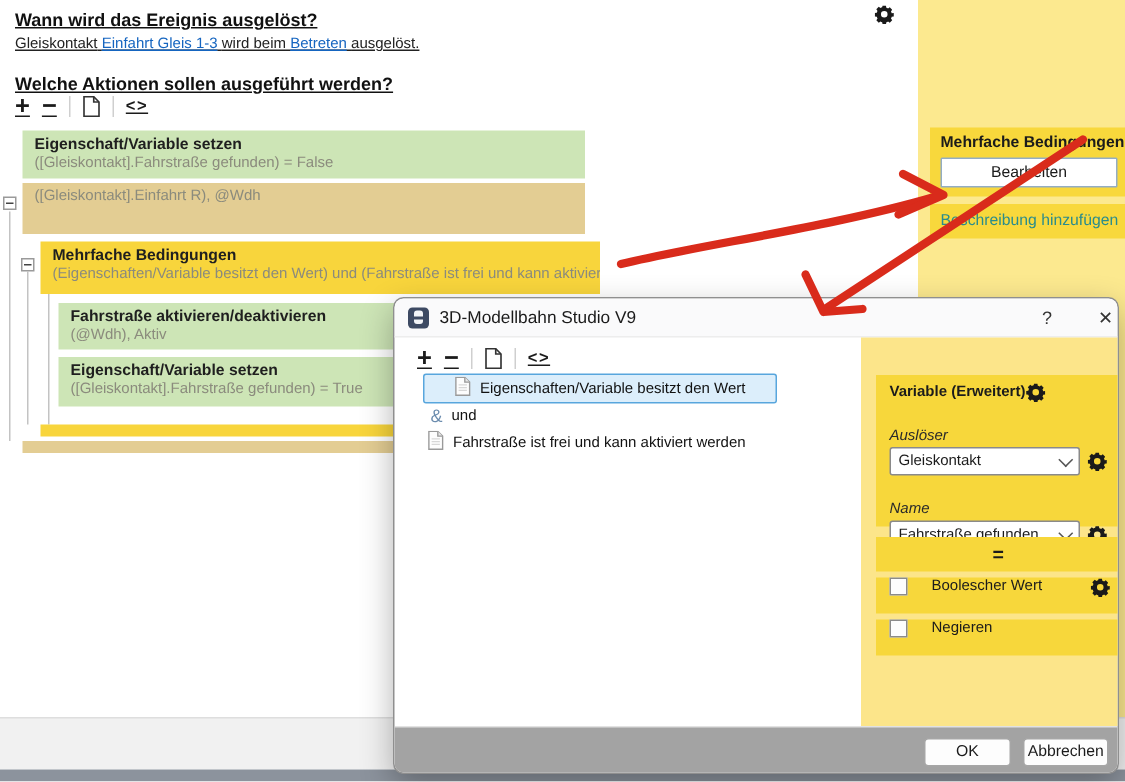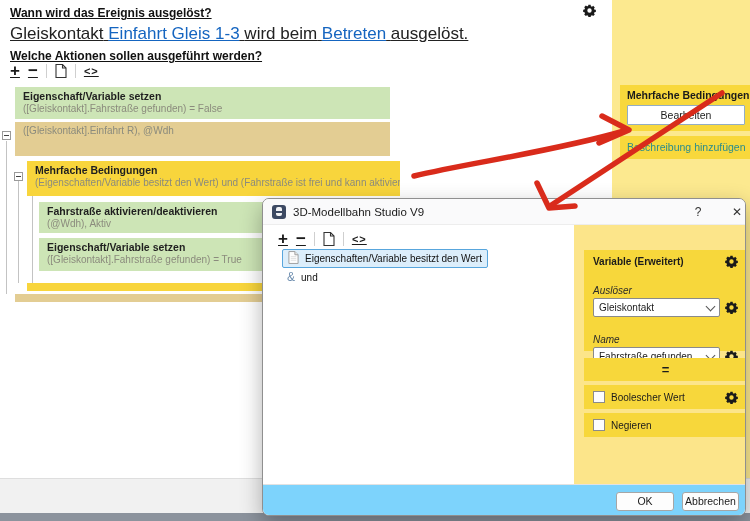--- a/index.html
+++ b/index.html
@@ -6,21 +6,21 @@
   body{
     width:750px;height:521px;overflow:hidden;background:#fff;
     font-family:"Liberation Sans",sans-serif;color:#1b1b1b;position:relative;
   }
   #screen{position:absolute;inset:0;width:750px;height:521px;overflow:hidden;}
   .abs{position:absolute;text-decoration:underline;}
   .nowrap{white-space:nowrap;}
 
   
   .h-bold{font-size:12px;font-weight:bold;color:#111;}
-  .sentence{font-size:17px;color:#222;}
+  .sentence{font-size:10px;color:#222;}
   .lnk{color:var(--link-blue,#1565c0);text-decoration:underline;cursor:pointer;}
 
   
   .tb{display:flex;align-items:center;gap:8px;height:18px;}
   .tb .plus{font-size:17px;font-weight:bold;line-height:16px;cursor:pointer;}
   .tb .minus{font-size:17px;font-weight:bold;line-height:14px;cursor:pointer;}
   .tb .sep{width:1px;height:14px;background:#cfcfcf;}
   .tb .angle{font-size:11px;font-weight:bold;letter-spacing:1px;cursor:pointer;}
   .tb svg{display:block;cursor:pointer;}
 
@@ -54,39 +54,39 @@
     border:1px solid #8f8f8f;border-radius:7px;box-shadow:0 8px 22px rgba(0,0,0,.30);box-sizing:border-box;overflow:hidden;z-index:50;}
   .titlebar{position:absolute;left:0;top:0;width:100%;height:26px;background:#fafafb;border-bottom:1px solid #ededed;box-sizing:border-box;}
   .appicon{position:absolute;left:9px;top:6px;width:14px;height:14px;background:#3d4a63;border-radius:3px;}
   .appicon::after{content:"";position:absolute;left:4px;top:2px;width:6px;height:9px;background:#f2f4f7;border-radius:2px;}
   .appicon::before{content:"";position:absolute;left:4px;top:6px;width:6px;height:2px;background:#3d4a63;z-index:1;}
   .dtitle{position:absolute;left:30px;top:0;height:26px;line-height:26px;font-size:11.5px;color:#1a1a1a;white-space:nowrap;}
   .capbtn{position:absolute;top:0;height:26px;line-height:26px;text-align:center;font-size:12px;color:#333;cursor:pointer;}
 
   .listrow{position:absolute;display:flex;align-items:center;gap:6px;font-size:10px;color:#111;white-space:nowrap;cursor:pointer;}
   .listrow.selected{border:1px solid var(--selection-blue-border,#58a6dd);background:var(--selection-blue-bg,#dceefb);
-    border-radius:2px;padding:1px 5px;text-align:right;}
+    border-radius:2px;padding:1px 20px;text-align:right;}
   .amp{font-size:12px;color:#6b8cae;}
 
   .rpanel{position:absolute;left:311px;top:26px;width:173px;height:259px;background:var(--dlg-panel-light,#fce58a);}
   .sec{position:absolute;left:10px;width:163px;background:var(--dlg-panel-gold,#f7d73b);box-sizing:border-box;}
-  .sec .hdr{display:flex;justify-content:space-between;align-items:center;}
+  .sec .hdr{display:flex;align-items:center;}
   .sec .hdr .ht{font-size:10px;font-weight:bold;white-space:nowrap;}
   .lbl{font-size:10px;color:#2a2a2a;margin-top:17px;white-space:nowrap;font-style:italic;}
   .selrow{display:flex;align-items:center;gap:5px;margin-top:2px;}
   .sel{flex:1;height:19px;background:#fff;border:1px solid #8a8a8a;border-radius:2px;display:flex;align-items:center;
     justify-content:space-between;padding:0 5px;font-size:10px;box-sizing:border-box;cursor:pointer;white-space:nowrap;}
   .chev{width:6px;height:6px;border-right:1px solid #555;border-bottom:1px solid #555;transform:rotate(45deg);margin-top:-3px;flex:none;}
   .eq{font-size:13px;font-weight:bold;text-align:center;line-height:23px;}
-  .cbrow{display:flex;align-items:center;gap:6px;height:100%;padding:0 9px;}
+  .cbrow{display:flex;gap:16px;height:100%;padding:0 9px;}
   .cb{width:12px;height:12px;background:#fdfdfd;border:1px solid #8b8b8b;box-sizing:border-box;flex:none;cursor:pointer;}
   .cblbl{font-size:10px;white-space:nowrap;}
   .spacer{flex:1;}
 
-  .dfooter{position:absolute;left:0;top:285px;width:100%;height:33px;background:#7dd3fc;border-top:1px solid #e2e2e2;box-sizing:border-box;}
+  .dfooter{position:absolute;left:0;top:285px;width:100%;height:33px;background:#a3a3a3;border-top:1px solid #e2e2e2;box-sizing:border-box;}
   .btn{position:absolute;top:7px;height:19px;background:#fdfdfd;border:1px solid #a6a6a6;border-radius:3px;
     font-size:10.5px;text-align:center;line-height:17px;box-sizing:border-box;cursor:pointer;}
 
   .gear{width:13px;height:13px;flex:none;cursor:pointer;}
   #arrows{position:absolute;left:0;top:0;z-index:200;pointer-events:none;}
 </style>
 </head>
 <body>
 
 <svg width="0" height="0" style="position:absolute">
@@ -208,20 +208,26 @@
     <div class="listrow selected" style="left:19px;top:50px">
       <span><svg width="11" height="13">
             <use href="#page-sym"></use>
           </svg></span>
       <span>Eigenschaften/Variable besitzt den Wert</span>
     </div>
     <div class="listrow" style="left:24px;top:71px">
       <span class="amp">&amp;</span>
       <span>und</span>
     </div>
+    <div class="listrow" style="left:22px;top:88px">
+      <span><svg width="11" height="13">
+            <use href="#page-sym"></use>
+          </svg></span>
+      <span>Fahrstraße ist frei und kann aktiviert werden</span>
+    </div>
 
     <div class="rpanel">
 
       <div class="sec" style="top:25px;height:101px;padding:5px 9px">
         <div class="hdr">
           <span class="ht">Variable (Erweitert)</span>
           <svg class="gear">
               <use href="#gear-sym"></use>
             </svg>
         </div>

